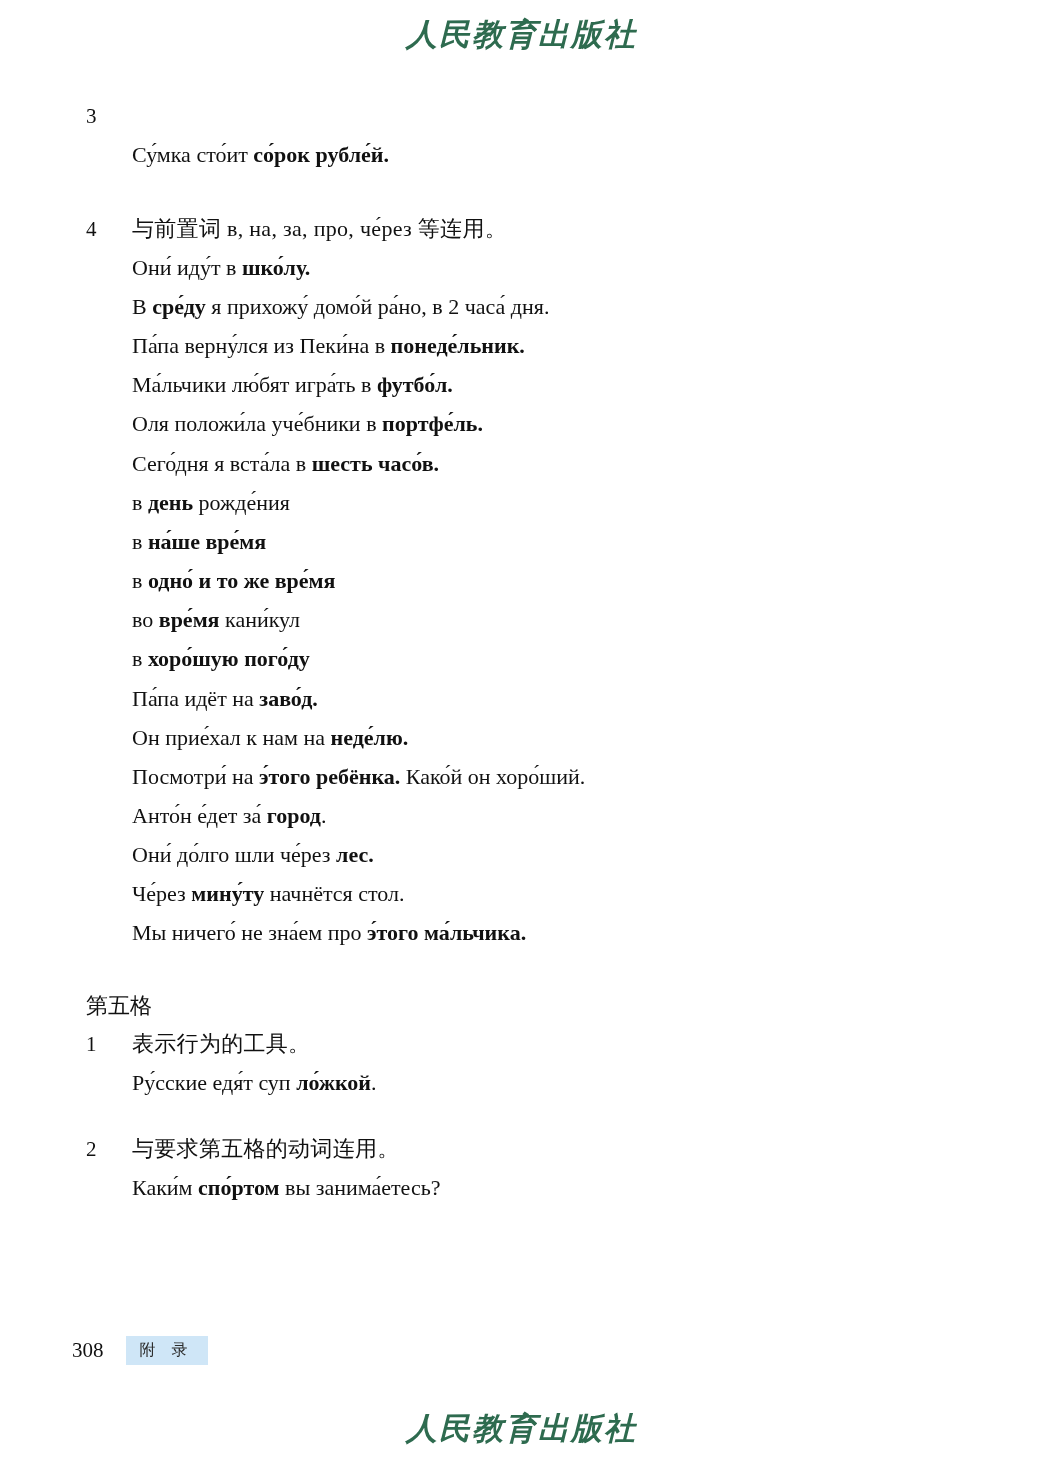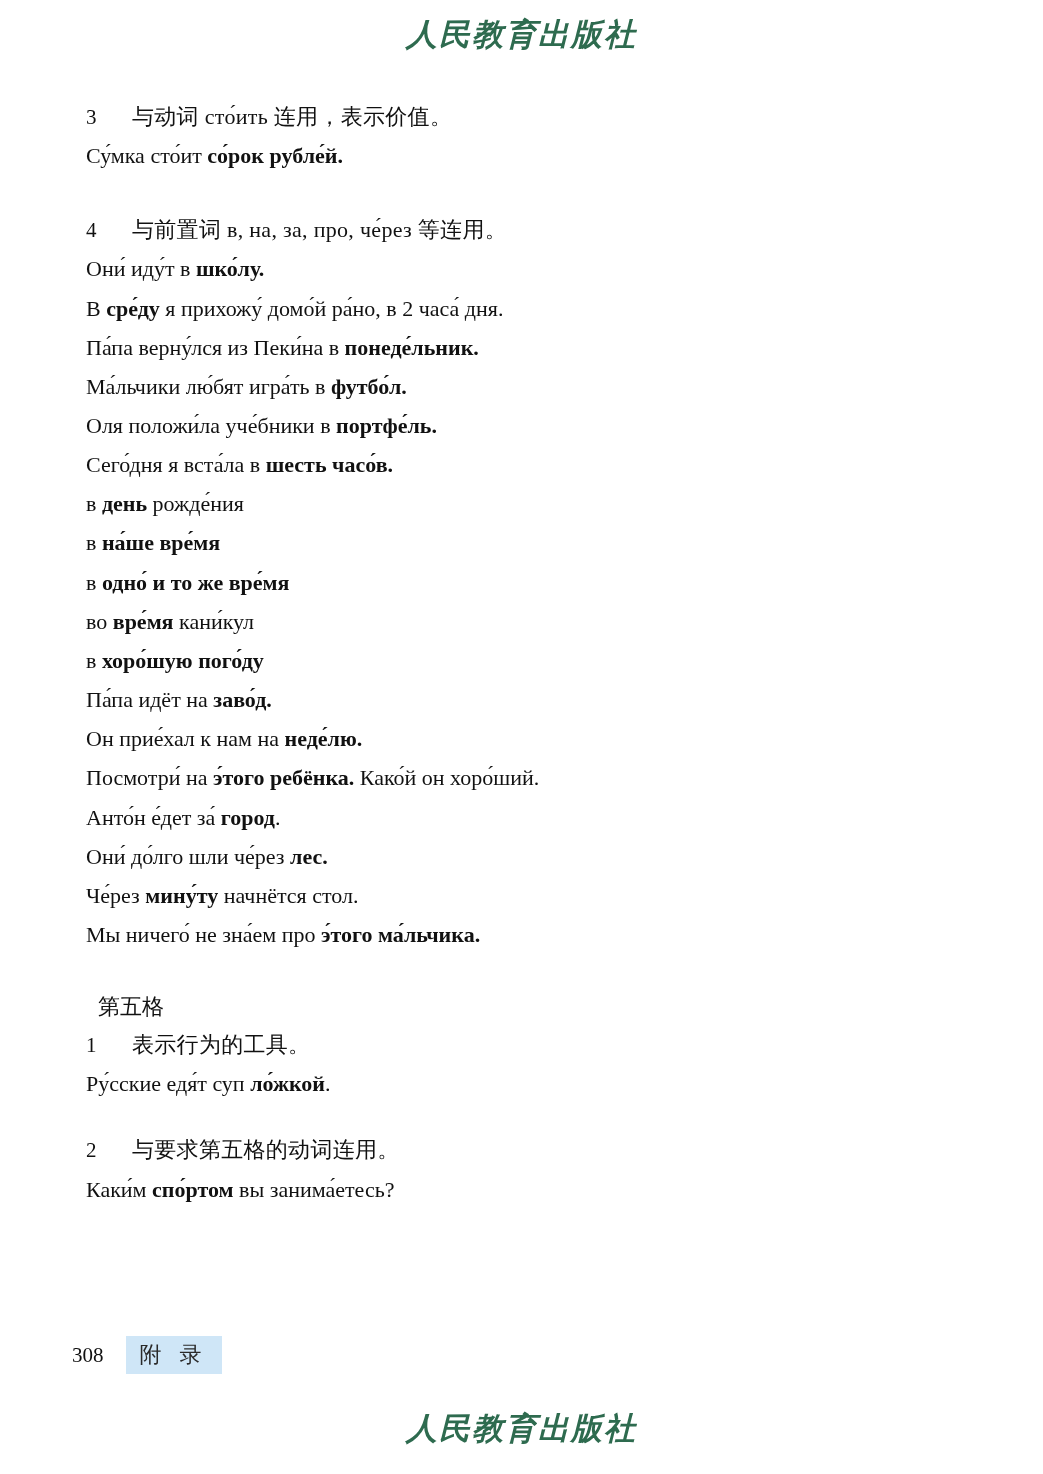--- a/index.html
+++ b/index.html
@@ -64,76 +64,76 @@
     font-size: 21px;
     color: #111;
     font-family: "Liberation Serif", serif;
   }
   .head-text {
     font-size: 22px;
     font-family: "Liberation Serif", serif;
     letter-spacing: 0.3px;
   }
   .examples {
+    margin-left: 46px;
     margin-top: 2px;
   }
   .ex {
     font-size: 22px;
     line-height: 1.78;
     font-family: "Liberation Serif", serif;
     white-space: nowrap;
   }
   .ex b { font-weight: 700; }
 
   .gap-lg { height: 34px; }
   .gap-md { height: 26px; }
 
   .section-title {
     font-size: 22px;
     font-family: Liberation Serif, serif;
     margin-bottom: 6px;
-    margin-left: 12px;
+    margin-left: 0px;
   }
 
   
   .footer {
     position: absolute;
     left: 72px;
     top: 1336px;
     display: flex;
     align-items: center;
   }
   .page-num {
     font-size: 21px;
     font-family: "Liberation Serif", serif;
     color: #111;
     margin-right: 22px;
   }
   .footer-tag {
     background: #cfe6f7;
     color: #2a2a2a;
-    font-size: 22px;
-    font-family: Liberation Sans, sans-serif;
+    font-size: 16px;
+    font-family: Liberation Serif, serif;
     padding: 4px 14px;
     letter-spacing: 6px;
   }
 </style>
 </head>
 <body>
 
 <div class="page">
 
   <div class="logo logo-top">人民教育出版社</div>
 
   <div class="content">
 
     <div class="item">
       <div class="item-head">
         <span class="num">3</span>
-        <span class="head-text">与动词 сто́ить 连用，表示价值。</span>
       </div>
       <div class="examples">
         <div class="ex"><span>Су́мка сто́ит </span><b>со́рок рубле́й.</b></div>
       </div>
     </div>
 
     <div class="gap-lg"></div>
 
     <div class="item">
       <div class="item-head">

